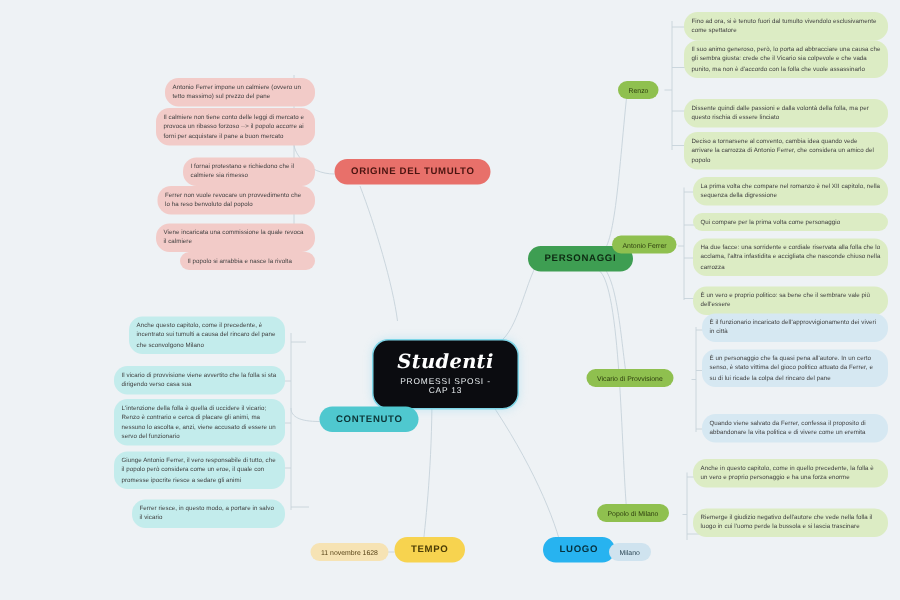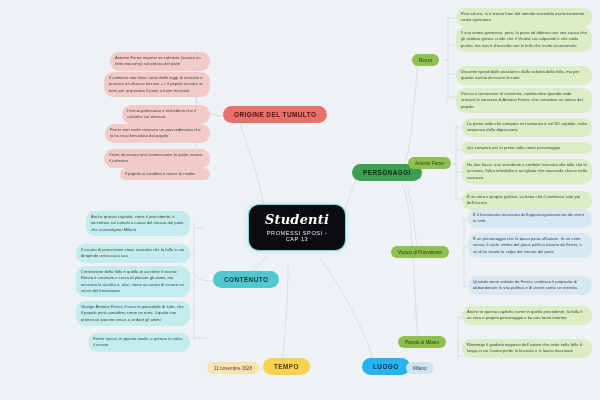--- a/index.html
+++ b/index.html
@@ -160,21 +160,21 @@
       <path d="M458 315 L458 360"></path>
       <path d="M458 318 L466 318"></path>
       <path d="M458 356 L466 356"></path>
 
       <path d="M263 368 L253 368"></path>
 
       <path d="M397 368 L406 368"></path>
     </g>
   </svg>
 
-  <div class="root" style="left:248px; top:204px; width:98px;">
+  <div class="root" style="left:248px; top:226px; width:98px;">
     <span class="brand">Studenti</span>
     <span class="sub">PROMESSI SPOSI - CAP 13</span>
   </div>
 
   <div class="cat cat-origine" style="left:223px; top:106px;">ORIGINE DEL TUMULTO</div>
 
   <div class="node leaf-pink" style="left:110px; top:52px; width:100px;">Antonio Ferrer impone un calmiere (ovvero un tetto massimo) sul prezzo del pane</div>
   <div class="node leaf-pink" style="left:104px; top:72px; width:106px;">Il calmiere non tiene conto delle leggi di mercato e provoca un ribasso forzoso --&gt; il popolo accorre ai forni per acquistare il pane a buon mercato</div>
   <div class="node leaf-pink" style="left:122px; top:105px; width:88px;">I fornai protestano e richiedono che il calmiere sia rimesso</div>
   <div class="node leaf-pink" style="left:105px; top:124px; width:105px;">Ferrer non vuole revocare un provvedimento che lo ha reso benvoluto dal popolo</div>

